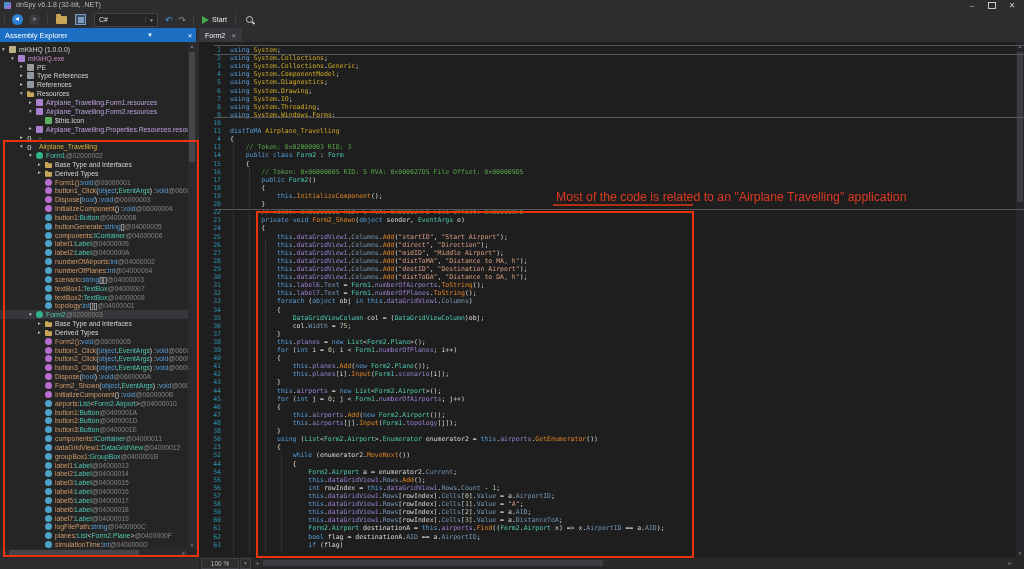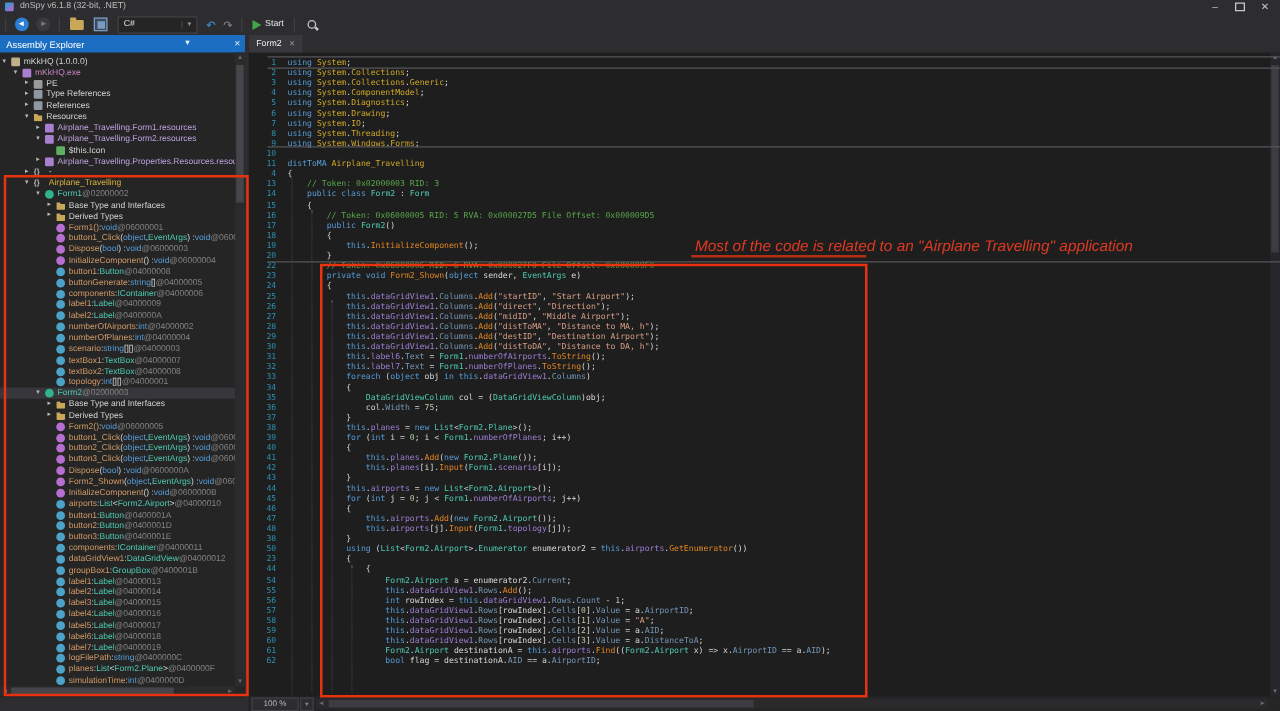--- a/index.html
+++ b/index.html
@@ -83,21 +83,21 @@
   .tk-num{color:#b5cea8;} .tk-pln{color:#d8d8d8;}
   .hrule{position:absolute;left:15px;right:0;height:1px;background:#56565a;z-index:3;}
   .iguide{position:absolute;width:0;border-left:1px dotted #3f3f44;z-index:2;}
   .ebottom{position:absolute;left:0;bottom:0;width:100%;height:12px;background:#252526;}
   .zoombox{position:absolute;left:2px;top:1px;width:36px;height:9px;background:#2d2d30;border:1px solid #3f3f46;
            color:#bbb;font-size:6.5px;display:flex;align-items:center;justify-content:center;}
   .zoomdd{position:absolute;left:41px;top:1px;width:9px;height:9px;background:#2d2d30;border:1px solid #3f3f46;
           color:#8a8a8a;font-size:4.5px;display:flex;align-items:center;justify-content:center;}
   
   .redbox{position:absolute;border:2px solid #e8330e;z-index:10;}
-  .rednote{position:absolute;left:556px;top:190px;font-size:12.3px;color:#dd3a22;white-space:nowrap;z-index:10;font-style:italic;}
+  .rednote{position:absolute;left:556px;top:190px;font-size:12.3px;color:#dd3a22;white-space:nowrap;z-index:10;}
   .redline{position:absolute;left:553px;top:204px;width:140px;height:2px;background:#b32f14;z-index:10;}
 </style>
 </head>
 <body>
 
 <div id="app">
 
   <div class="titlebar">
     <div class="app-ico"></div>
     <div class="app-title">dnSpy v6.1.8 (32-bit, .NET)</div>
@@ -646,30 +646,32 @@
         <div class="cl"><span class="ln">42</span><span><span class="tk-pln">                </span><span class="tk-kw">this</span><span class="tk-pln">.</span><span class="tk-fld">planes</span><span class="tk-pln">[</span><span class="tk-pln">i</span><span class="tk-pln">].</span><span class="tk-mth">Input</span><span class="tk-pln">(</span><span class="tk-typ">Form1</span><span class="tk-pln">.</span><span class="tk-fld">scenario</span><span class="tk-pln">[</span><span class="tk-pln">i</span><span class="tk-pln">]);</span></span></div>
         <div class="cl"><span class="ln">43</span><span><span class="tk-pln">            }</span></span></div>
         <div class="cl"><span class="ln">44</span><span><span class="tk-pln">            </span><span class="tk-kw">this</span><span class="tk-pln">.</span><span class="tk-fld">airports</span><span class="tk-pln"> = </span><span class="tk-kw">new</span><span class="tk-pln"> </span><span class="tk-typ">List</span><span class="tk-pln">&lt;</span><span class="tk-typ">Form2</span><span class="tk-pln">.</span><span class="tk-typ">Airport</span><span class="tk-pln">&gt;();</span></span></div>
         <div class="cl"><span class="ln">45</span><span><span class="tk-pln">            </span><span class="tk-kw">for</span><span class="tk-pln"> (</span><span class="tk-kw">int</span><span class="tk-pln"> </span><span class="tk-pln">j</span><span class="tk-pln"> = </span><span class="tk-num">0</span><span class="tk-pln">; </span><span class="tk-pln">j</span><span class="tk-pln"> &lt; </span><span class="tk-typ">Form1</span><span class="tk-pln">.</span><span class="tk-fld">numberOfAirports</span><span class="tk-pln">; </span><span class="tk-pln">j</span><span class="tk-pln">++)</span></span></div>
         <div class="cl"><span class="ln">46</span><span><span class="tk-pln">            {</span></span></div>
         <div class="cl"><span class="ln">47</span><span><span class="tk-pln">                </span><span class="tk-kw">this</span><span class="tk-pln">.</span><span class="tk-fld">airports</span><span class="tk-pln">.</span><span class="tk-mth">Add</span><span class="tk-pln">(</span><span class="tk-kw">new</span><span class="tk-pln"> </span><span class="tk-typ">Form2</span><span class="tk-pln">.</span><span class="tk-typ">Airport</span><span class="tk-pln">());</span></span></div>
         <div class="cl"><span class="ln">48</span><span><span class="tk-pln">                </span><span class="tk-kw">this</span><span class="tk-pln">.</span><span class="tk-fld">airports</span><span class="tk-pln">[</span><span class="tk-pln">j</span><span class="tk-pln">].</span><span class="tk-mth">Input</span><span class="tk-pln">(</span><span class="tk-typ">Form1</span><span class="tk-pln">.</span><span class="tk-fld">topology</span><span class="tk-pln">[</span><span class="tk-pln">j</span><span class="tk-pln">]);</span></span></div>
         <div class="cl"><span class="ln">38</span><span><span class="tk-pln">            }</span></span></div>
         <div class="cl"><span class="ln">50</span><span><span class="tk-pln">            </span><span class="tk-kw">using</span><span class="tk-pln"> (</span><span class="tk-typ">List</span><span class="tk-pln">&lt;</span><span class="tk-typ">Form2</span><span class="tk-pln">.</span><span class="tk-typ">Airport</span><span class="tk-pln">&gt;.</span><span class="tk-typ">Enumerator</span><span class="tk-pln"> </span><span class="tk-pln">enumerator2</span><span class="tk-pln"> = </span><span class="tk-kw">this</span><span class="tk-pln">.</span><span class="tk-fld">airports</span><span class="tk-pln">.</span><span class="tk-mth">GetEnumerator</span><span class="tk-pln">())</span></span></div>
         <div class="cl"><span class="ln">23</span><span><span class="tk-pln">            {</span></span></div>
+        <div class="cl"><span class="ln">52</span><span><span class="tk-pln">                </span><span class="tk-kw">while</span><span class="tk-pln"> (</span><span class="tk-pln">enumerator2</span><span class="tk-pln">.</span><span class="tk-mth">MoveNext</span><span class="tk-pln">())</span></span></div>
         <div class="cl"><span class="ln">44</span><span><span class="tk-pln">                {</span></span></div>
         <div class="cl"><span class="ln">54</span><span><span class="tk-pln">                    </span><span class="tk-typ">Form2</span><span class="tk-pln">.</span><span class="tk-typ">Airport</span><span class="tk-pln"> </span><span class="tk-pln">a</span><span class="tk-pln"> = </span><span class="tk-pln">enumerator2</span><span class="tk-pln">.</span><span class="tk-prop">Current</span><span class="tk-pln">;</span></span></div>
         <div class="cl"><span class="ln">55</span><span><span class="tk-pln">                    </span><span class="tk-kw">this</span><span class="tk-pln">.</span><span class="tk-fld">dataGridView1</span><span class="tk-pln">.</span><span class="tk-prop">Rows</span><span class="tk-pln">.</span><span class="tk-mth">Add</span><span class="tk-pln">();</span></span></div>
         <div class="cl"><span class="ln">56</span><span><span class="tk-pln">                    </span><span class="tk-kw">int</span><span class="tk-pln"> </span><span class="tk-pln">rowIndex</span><span class="tk-pln"> = </span><span class="tk-kw">this</span><span class="tk-pln">.</span><span class="tk-fld">dataGridView1</span><span class="tk-pln">.</span><span class="tk-prop">Rows</span><span class="tk-pln">.</span><span class="tk-prop">Count</span><span class="tk-pln"> - </span><span class="tk-num">1</span><span class="tk-pln">;</span></span></div>
         <div class="cl"><span class="ln">57</span><span><span class="tk-pln">                    </span><span class="tk-kw">this</span><span class="tk-pln">.</span><span class="tk-fld">dataGridView1</span><span class="tk-pln">.</span><span class="tk-prop">Rows</span><span class="tk-pln">[</span><span class="tk-pln">rowIndex</span><span class="tk-pln">].</span><span class="tk-prop">Cells</span><span class="tk-pln">[</span><span class="tk-num">0</span><span class="tk-pln">].</span><span class="tk-prop">Value</span><span class="tk-pln"> = </span><span class="tk-pln">a</span><span class="tk-pln">.</span><span class="tk-prop">AirportID</span><span class="tk-pln">;</span></span></div>
         <div class="cl"><span class="ln">58</span><span><span class="tk-pln">                    </span><span class="tk-kw">this</span><span class="tk-pln">.</span><span class="tk-fld">dataGridView1</span><span class="tk-pln">.</span><span class="tk-prop">Rows</span><span class="tk-pln">[</span><span class="tk-pln">rowIndex</span><span class="tk-pln">].</span><span class="tk-prop">Cells</span><span class="tk-pln">[</span><span class="tk-num">1</span><span class="tk-pln">].</span><span class="tk-prop">Value</span><span class="tk-pln"> = </span><span class="tk-str">"A"</span><span class="tk-pln">;</span></span></div>
         <div class="cl"><span class="ln">59</span><span><span class="tk-pln">                    </span><span class="tk-kw">this</span><span class="tk-pln">.</span><span class="tk-fld">dataGridView1</span><span class="tk-pln">.</span><span class="tk-prop">Rows</span><span class="tk-pln">[</span><span class="tk-pln">rowIndex</span><span class="tk-pln">].</span><span class="tk-prop">Cells</span><span class="tk-pln">[</span><span class="tk-num">2</span><span class="tk-pln">].</span><span class="tk-prop">Value</span><span class="tk-pln"> = </span><span class="tk-pln">a</span><span class="tk-pln">.</span><span class="tk-prop">AID</span><span class="tk-pln">;</span></span></div>
         <div class="cl"><span class="ln">60</span><span><span class="tk-pln">                    </span><span class="tk-kw">this</span><span class="tk-pln">.</span><span class="tk-fld">dataGridView1</span><span class="tk-pln">.</span><span class="tk-prop">Rows</span><span class="tk-pln">[</span><span class="tk-pln">rowIndex</span><span class="tk-pln">].</span><span class="tk-prop">Cells</span><span class="tk-pln">[</span><span class="tk-num">3</span><span class="tk-pln">].</span><span class="tk-prop">Value</span><span class="tk-pln"> = </span><span class="tk-pln">a</span><span class="tk-pln">.</span><span class="tk-prop">DistanceToA</span><span class="tk-pln">;</span></span></div>
         <div class="cl"><span class="ln">61</span><span><span class="tk-pln">                    </span><span class="tk-typ">Form2</span><span class="tk-pln">.</span><span class="tk-typ">Airport</span><span class="tk-pln"> </span><span class="tk-pln">destinationA</span><span class="tk-pln"> = </span><span class="tk-kw">this</span><span class="tk-pln">.</span><span class="tk-fld">airports</span><span class="tk-pln">.</span><span class="tk-mth">Find</span><span class="tk-pln">((</span><span class="tk-typ">Form2</span><span class="tk-pln">.</span><span class="tk-typ">Airport</span><span class="tk-pln"> </span><span class="tk-pln">x</span><span class="tk-pln">) =&gt; </span><span class="tk-pln">x</span><span class="tk-pln">.</span><span class="tk-prop">AirportID</span><span class="tk-pln"> == </span><span class="tk-pln">a</span><span class="tk-pln">.</span><span class="tk-prop">AID</span><span class="tk-pln">);</span></span></div>
         <div class="cl"><span class="ln">62</span><span><span class="tk-pln">                    </span><span class="tk-kw">bool</span><span class="tk-pln"> </span><span class="tk-pln">flag</span><span class="tk-pln"> = </span><span class="tk-pln">destinationA</span><span class="tk-pln">.</span><span class="tk-prop">AID</span><span class="tk-pln"> == </span><span class="tk-pln">a</span><span class="tk-pln">.</span><span class="tk-prop">AirportID</span><span class="tk-pln">;</span></span></div>
+        <div class="cl"><span class="ln">63</span><span><span class="tk-pln">                    </span><span class="tk-kw">if</span><span class="tk-pln"> (</span><span class="tk-pln">flag</span><span class="tk-pln">)</span></span></div>
       </div>
 
     <div class="iguide" style="left:34px;top:115px;height:413px;"></div>
     <div class="iguide" style="left:50px;top:140px;height:386px;"></div>
     <div class="iguide" style="left:66px;top:212px;height:314px;"></div>
     <div class="iguide" style="left:82px;top:424px;height:102px;"></div>
 
     <div class="hrule" style="top:17px;"></div>
     <div class="hrule" style="top:26px;"></div>
     <div class="hrule" style="top:89px;"></div>

